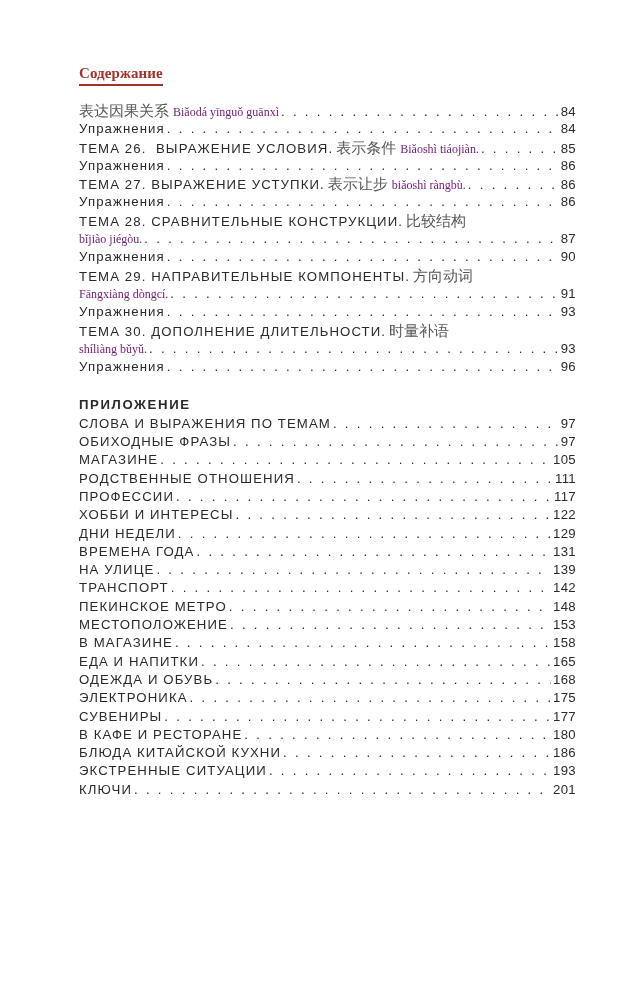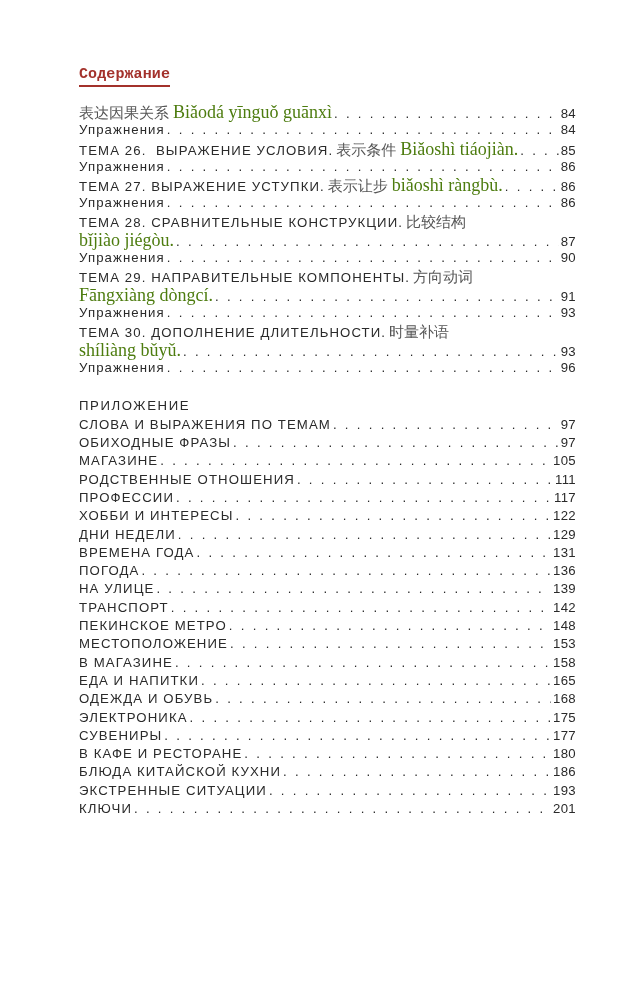--- a/index.html
+++ b/index.html
@@ -16,21 +16,21 @@
       font-family: "Liberation Sans", sans-serif;
     }
     .page {
       position: absolute;
       left: 79px;
       top: 64px;
       width: 497px;
     }
     .heading {
       display: inline-block;
-      font-family: Liberation Mono, monospace;
+      font-family: Liberation Serif, serif;
       font-weight: bold;
       font-size: 15px;
       color: #a3312b;
       padding-bottom: 2px;
       border-bottom: 2px solid #a3312b;
       letter-spacing: 0.1px;
       line-height: 17px;
     }
     .toc {
       margin-top: 16px;
@@ -49,23 +49,23 @@
     }
     .row .zh {
       font-family: "DejaVu Sans", sans-serif;
       font-size: 15px;
       color: #555555;
       letter-spacing: 0;
       margin-left: 3px;
     }
     .row .pinyin {
       font-family: "Liberation Serif", serif;
-      font-size: 18px;
+      font-size: 12px;
       letter-spacing: 0;
-      color: #4d7c0f;
+      color: #701a75;
       margin-left: 4px;
     }
     .row .pinyin.first {
       margin-left: 0;
     }
     .row .leader {
       flex: 1 1 auto;
       overflow: hidden;
       margin: 0 2px 0 2px;
       letter-spacing: 0;
@@ -76,21 +76,21 @@
       letter-spacing: 2.3px;
       white-space: nowrap;
     }
     .row .page-num {
       flex: 0 0 auto;
       letter-spacing: 0.3px;
       text-align: center;
     }
     .section-title {
       margin-top: 20px;
-      font-weight: normal;
+      font-weight: bold;
       font-size: 13.2px;
       letter-spacing: 1.6px;
       height: 18.3px;
       line-height: 18.3px;
     }
   </style>
 </head>
 <body>
 
 <div class="page">
@@ -219,25 +219,20 @@
         <span class="title">ДНИ НЕДЕЛИ</span>
         <span class="leader"></span>
         <span class="page-num">129</span>
       </div>
     <div class="row">
         <span class="title">ВРЕМЕНА ГОДА</span>
         <span class="leader"></span>
         <span class="page-num">131</span>
       </div>
     <div class="row">
-        <span class="title">ПОГОДА</span>
-        <span class="leader"></span>
-        <span class="page-num">136</span>
-      </div>
-    <div class="row">
         <span class="title">НА УЛИЦЕ</span>
         <span class="leader"></span>
         <span class="page-num">139</span>
       </div>
     <div class="row">
         <span class="title">ТРАНСПОРТ</span>
         <span class="leader"></span>
         <span class="page-num">142</span>
       </div>
     <div class="row">

